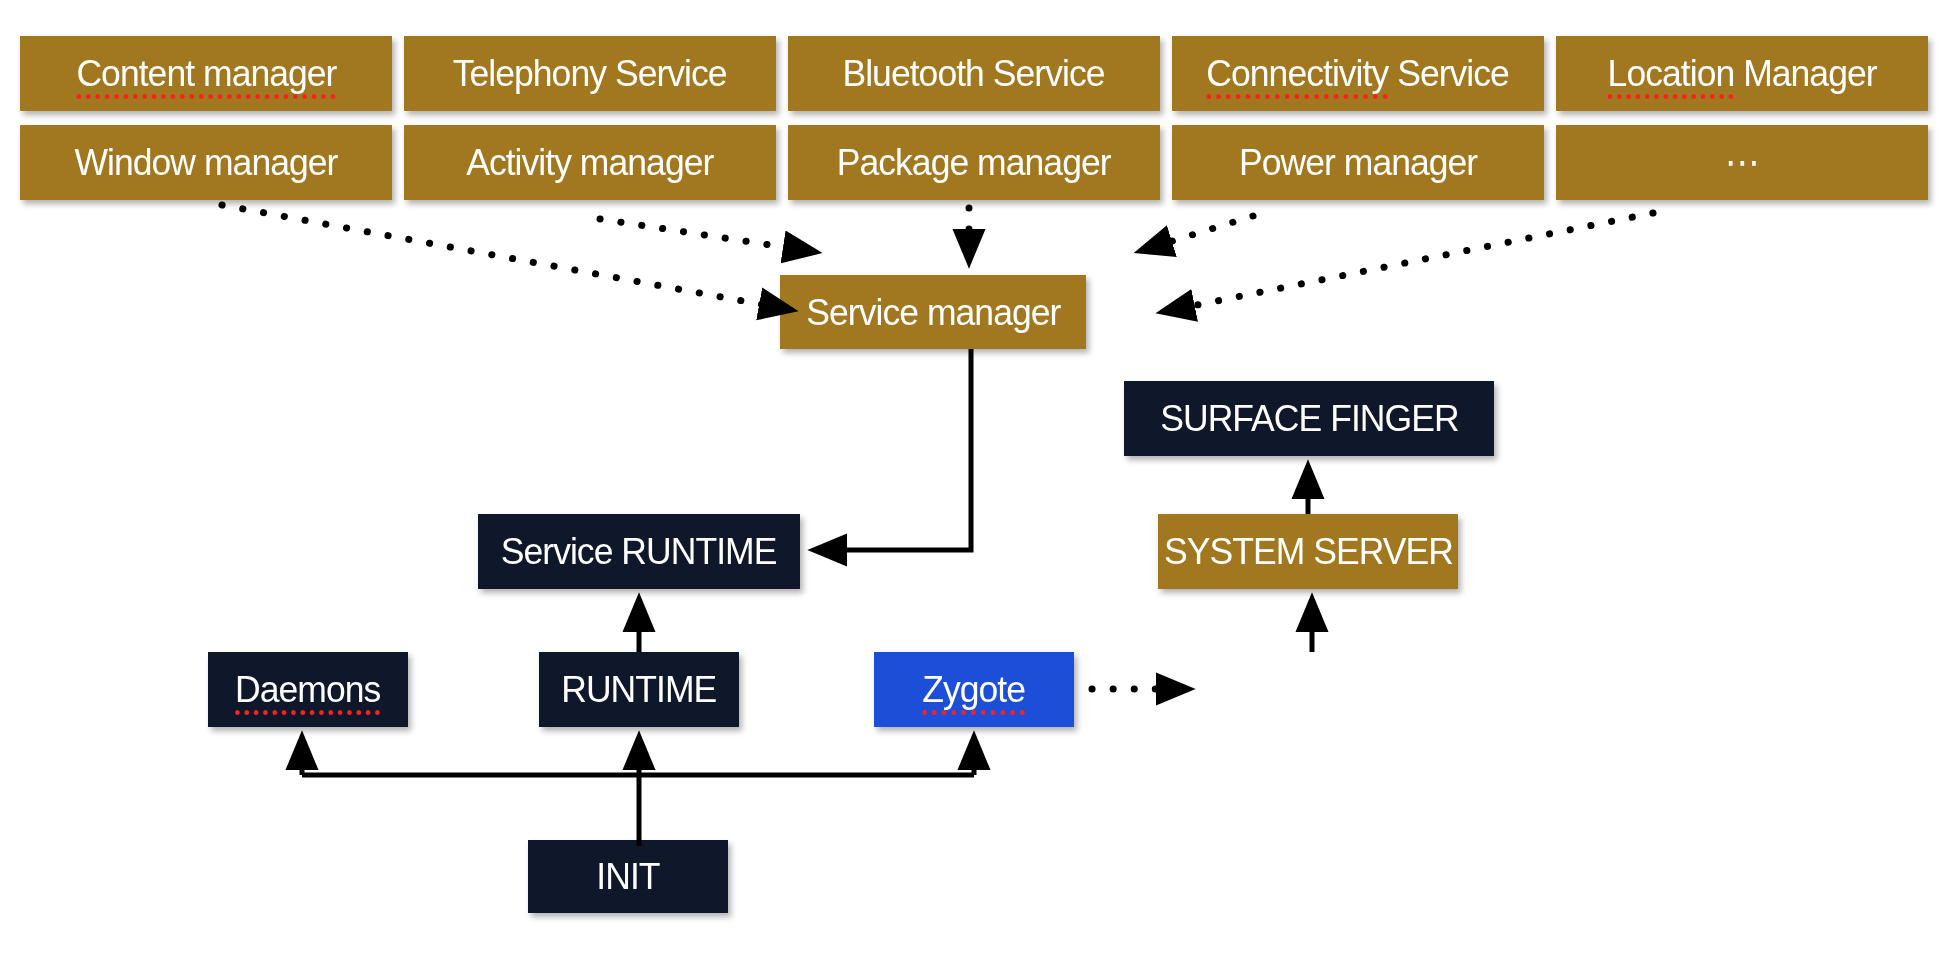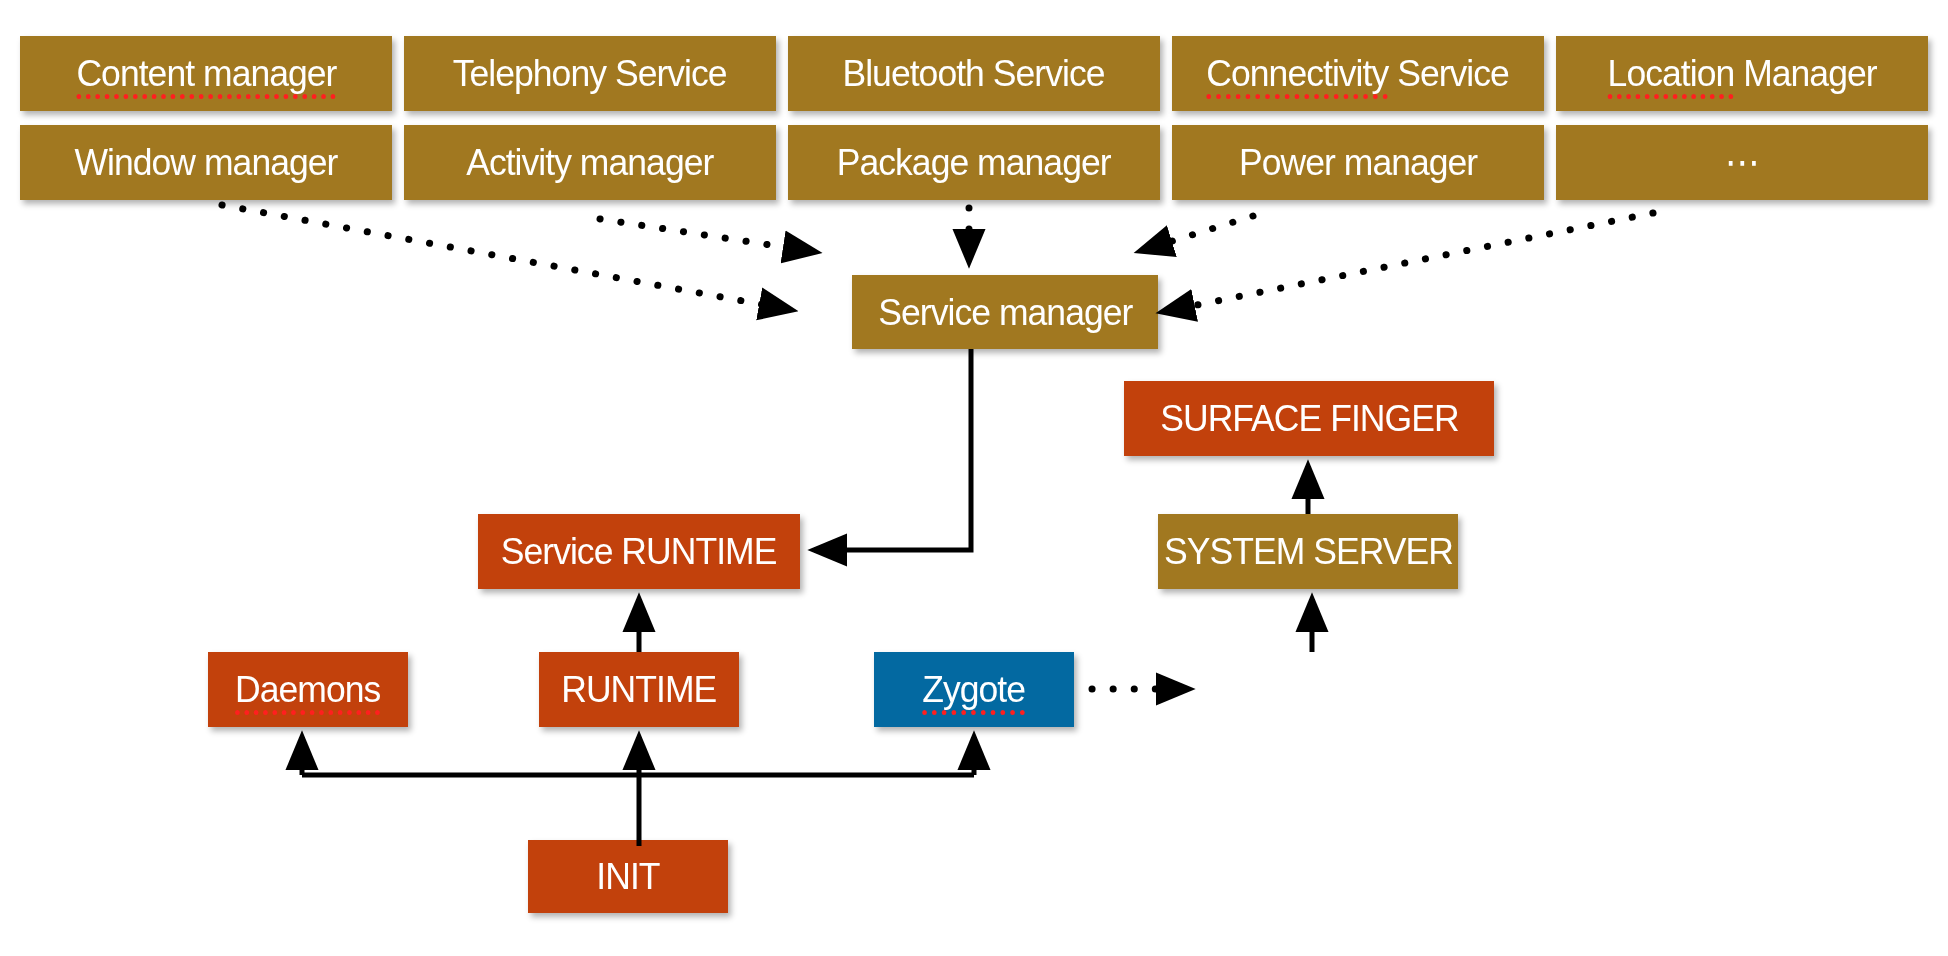--- a/index.html
+++ b/index.html
@@ -6,22 +6,22 @@
   #canvas{
     position:relative;width:1948px;height:956px;background:#ffffff;overflow:hidden;
     font-family:"Liberation Sans","DejaVu Sans",sans-serif;
   }
   .box{
     position:absolute;height:75px;display:flex;align-items:center;justify-content:center;
     box-shadow:3px 4px 6px rgba(0,0,0,0.30);
     z-index:1;
   }
   .gold{background:#A17820;}
-  .blue{background:#c2410c;}
-  .green{background:#0369a1;}
+  .blue{background:#0f172a;}
+  .green{background:#1d4ed8;}
   .lbl{
     color:#ffffff;font-size:37px;letter-spacing:-1px;white-space:pre;line-height:1;
     transform:scaleX(.96);transform-origin:center;
   }
   .sp{
     text-decoration-line:underline;
     text-decoration-style:dotted;
     text-decoration-color:#ff1f1f;
     text-decoration-thickness:5px;
     text-underline-offset:8px;
@@ -60,21 +60,21 @@
   <div class="box gold" style="left:788px;top:125px;width:372px">
     <span class="lbl">Package manager</span>
   </div>
   <div class="box gold" style="left:1172px;top:125px;width:372px">
     <span class="lbl">Power manager</span>
   </div>
   <div class="box gold" style="left:1556px;top:125px;width:372px">
     <span class="lbl">⋯</span>
   </div>
 
-  <div class="box gold" style="left:852px;top:275px;width:306px;height:74px">
+  <div class="box gold" style="left:780px;top:275px;width:306px;height:74px">
     <span class="lbl">Service manager</span>
   </div>
 
   <div class="box blue" style="left:1124px;top:381px;width:370px">
     <span class="lbl">SURFACE FINGER</span>
   </div>
   <div class="box gold" style="left:1158px;top:514px;width:300px">
     <span class="lbl">SYSTEM SERVER</span>
   </div>
 

